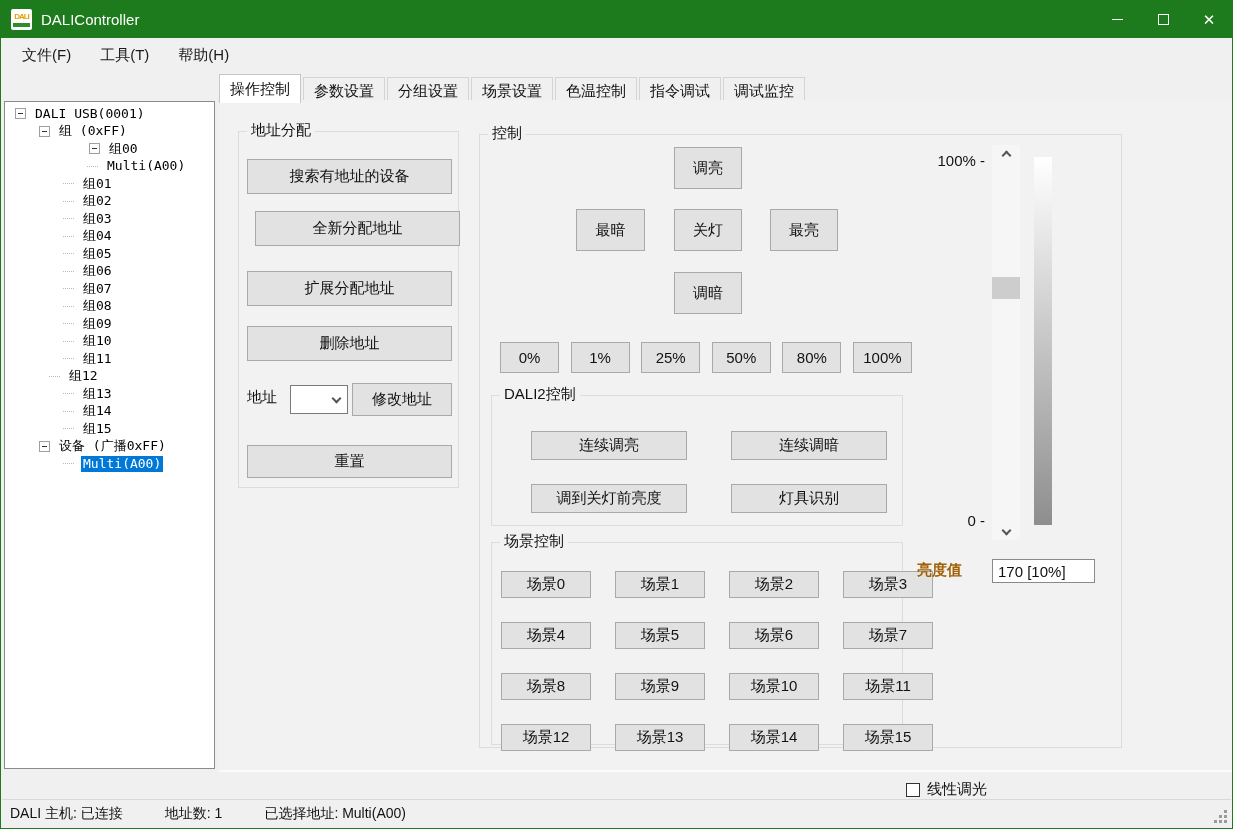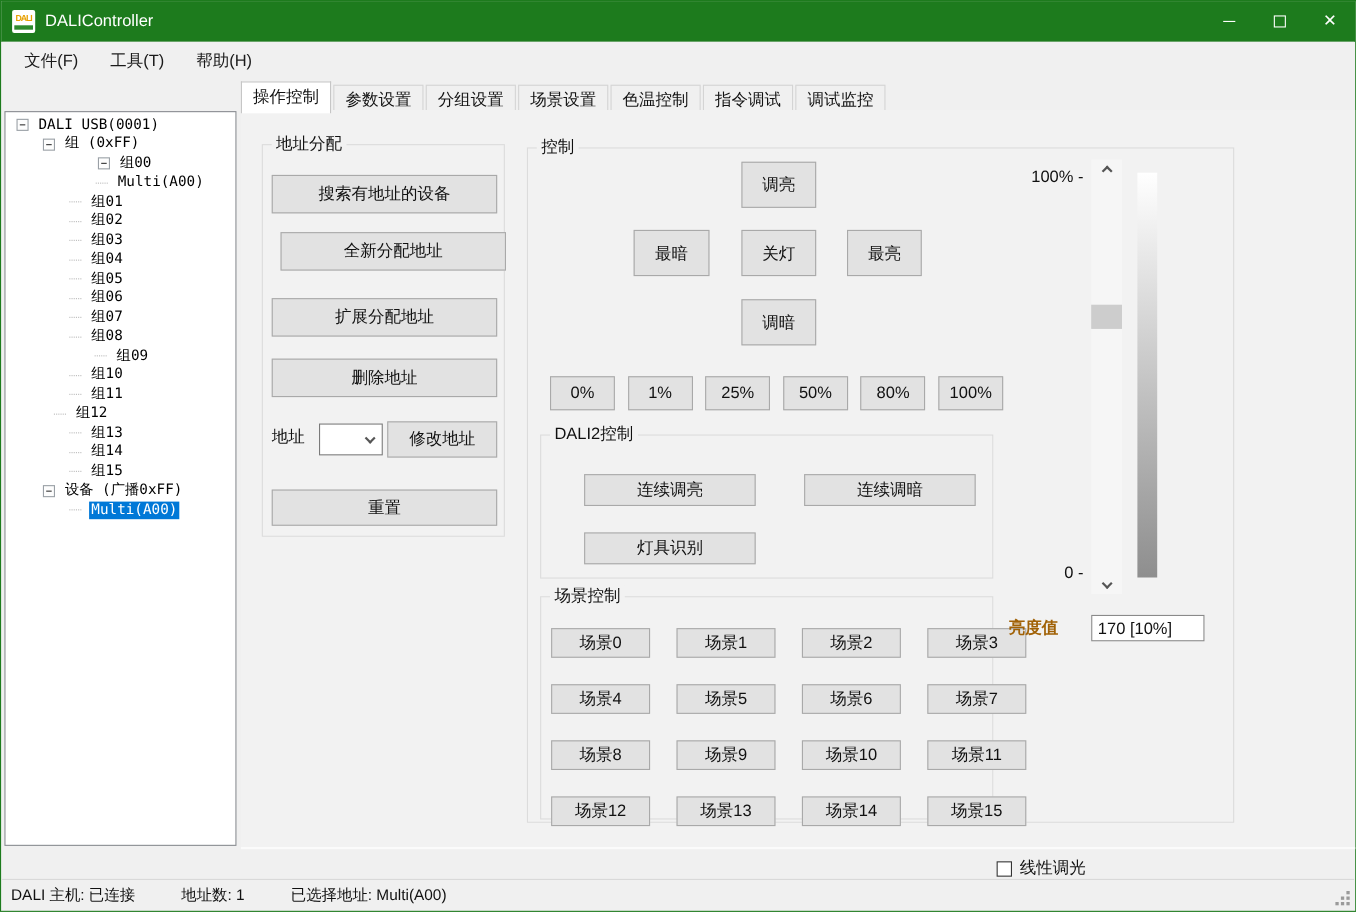--- a/index.html
+++ b/index.html
@@ -162,21 +162,21 @@
         <span class="tree-label">组06</span>
       </div>
       <div class="tree-row" style="padding-left: 58px;">
         <span class="leaf-dash"></span>
         <span class="tree-label">组07</span>
       </div>
       <div class="tree-row" style="padding-left: 58px;">
         <span class="leaf-dash"></span>
         <span class="tree-label">组08</span>
       </div>
-      <div class="tree-row" style="padding-left: 58px; margin-left: 23px;">
+      <div class="tree-row" style="padding-left: 58px;">
         <span class="leaf-dash"></span>
         <span class="tree-label">组09</span>
       </div>
       <div class="tree-row" style="padding-left: 58px;">
         <span class="leaf-dash"></span>
         <span class="tree-label">组10</span>
       </div>
       <div class="tree-row" style="padding-left: 58px;">
         <span class="leaf-dash"></span>
         <span class="tree-label">组11</span>
@@ -250,20 +250,21 @@
           <div class="btn-plain">50%</div>
           <div class="btn-plain">80%</div>
           <div class="btn-plain">100%</div>
         </div>
 
       <div class="groupbox" style="left:11px;top:260px;width:412px;height:131px;">
         <span class="gb-title">DALI2控制</span>
         <div class="dali2-grid">
           <div class="btn-plain">连续调亮</div>
           <div class="btn-plain">连续调暗</div>
+          <div class="btn-plain">调到关灯前亮度</div>
           <div class="btn-plain">灯具识别</div>
         </div>
       </div>
 
       <div class="groupbox" style="left:11px;top:407px;width:412px;height:203px;">
         <span class="gb-title">场景控制</span>
         <div class="scene-grid">
             <div class="btn-plain">场景0</div>
             <div class="btn-plain">场景1</div>
             <div class="btn-plain">场景2</div>

